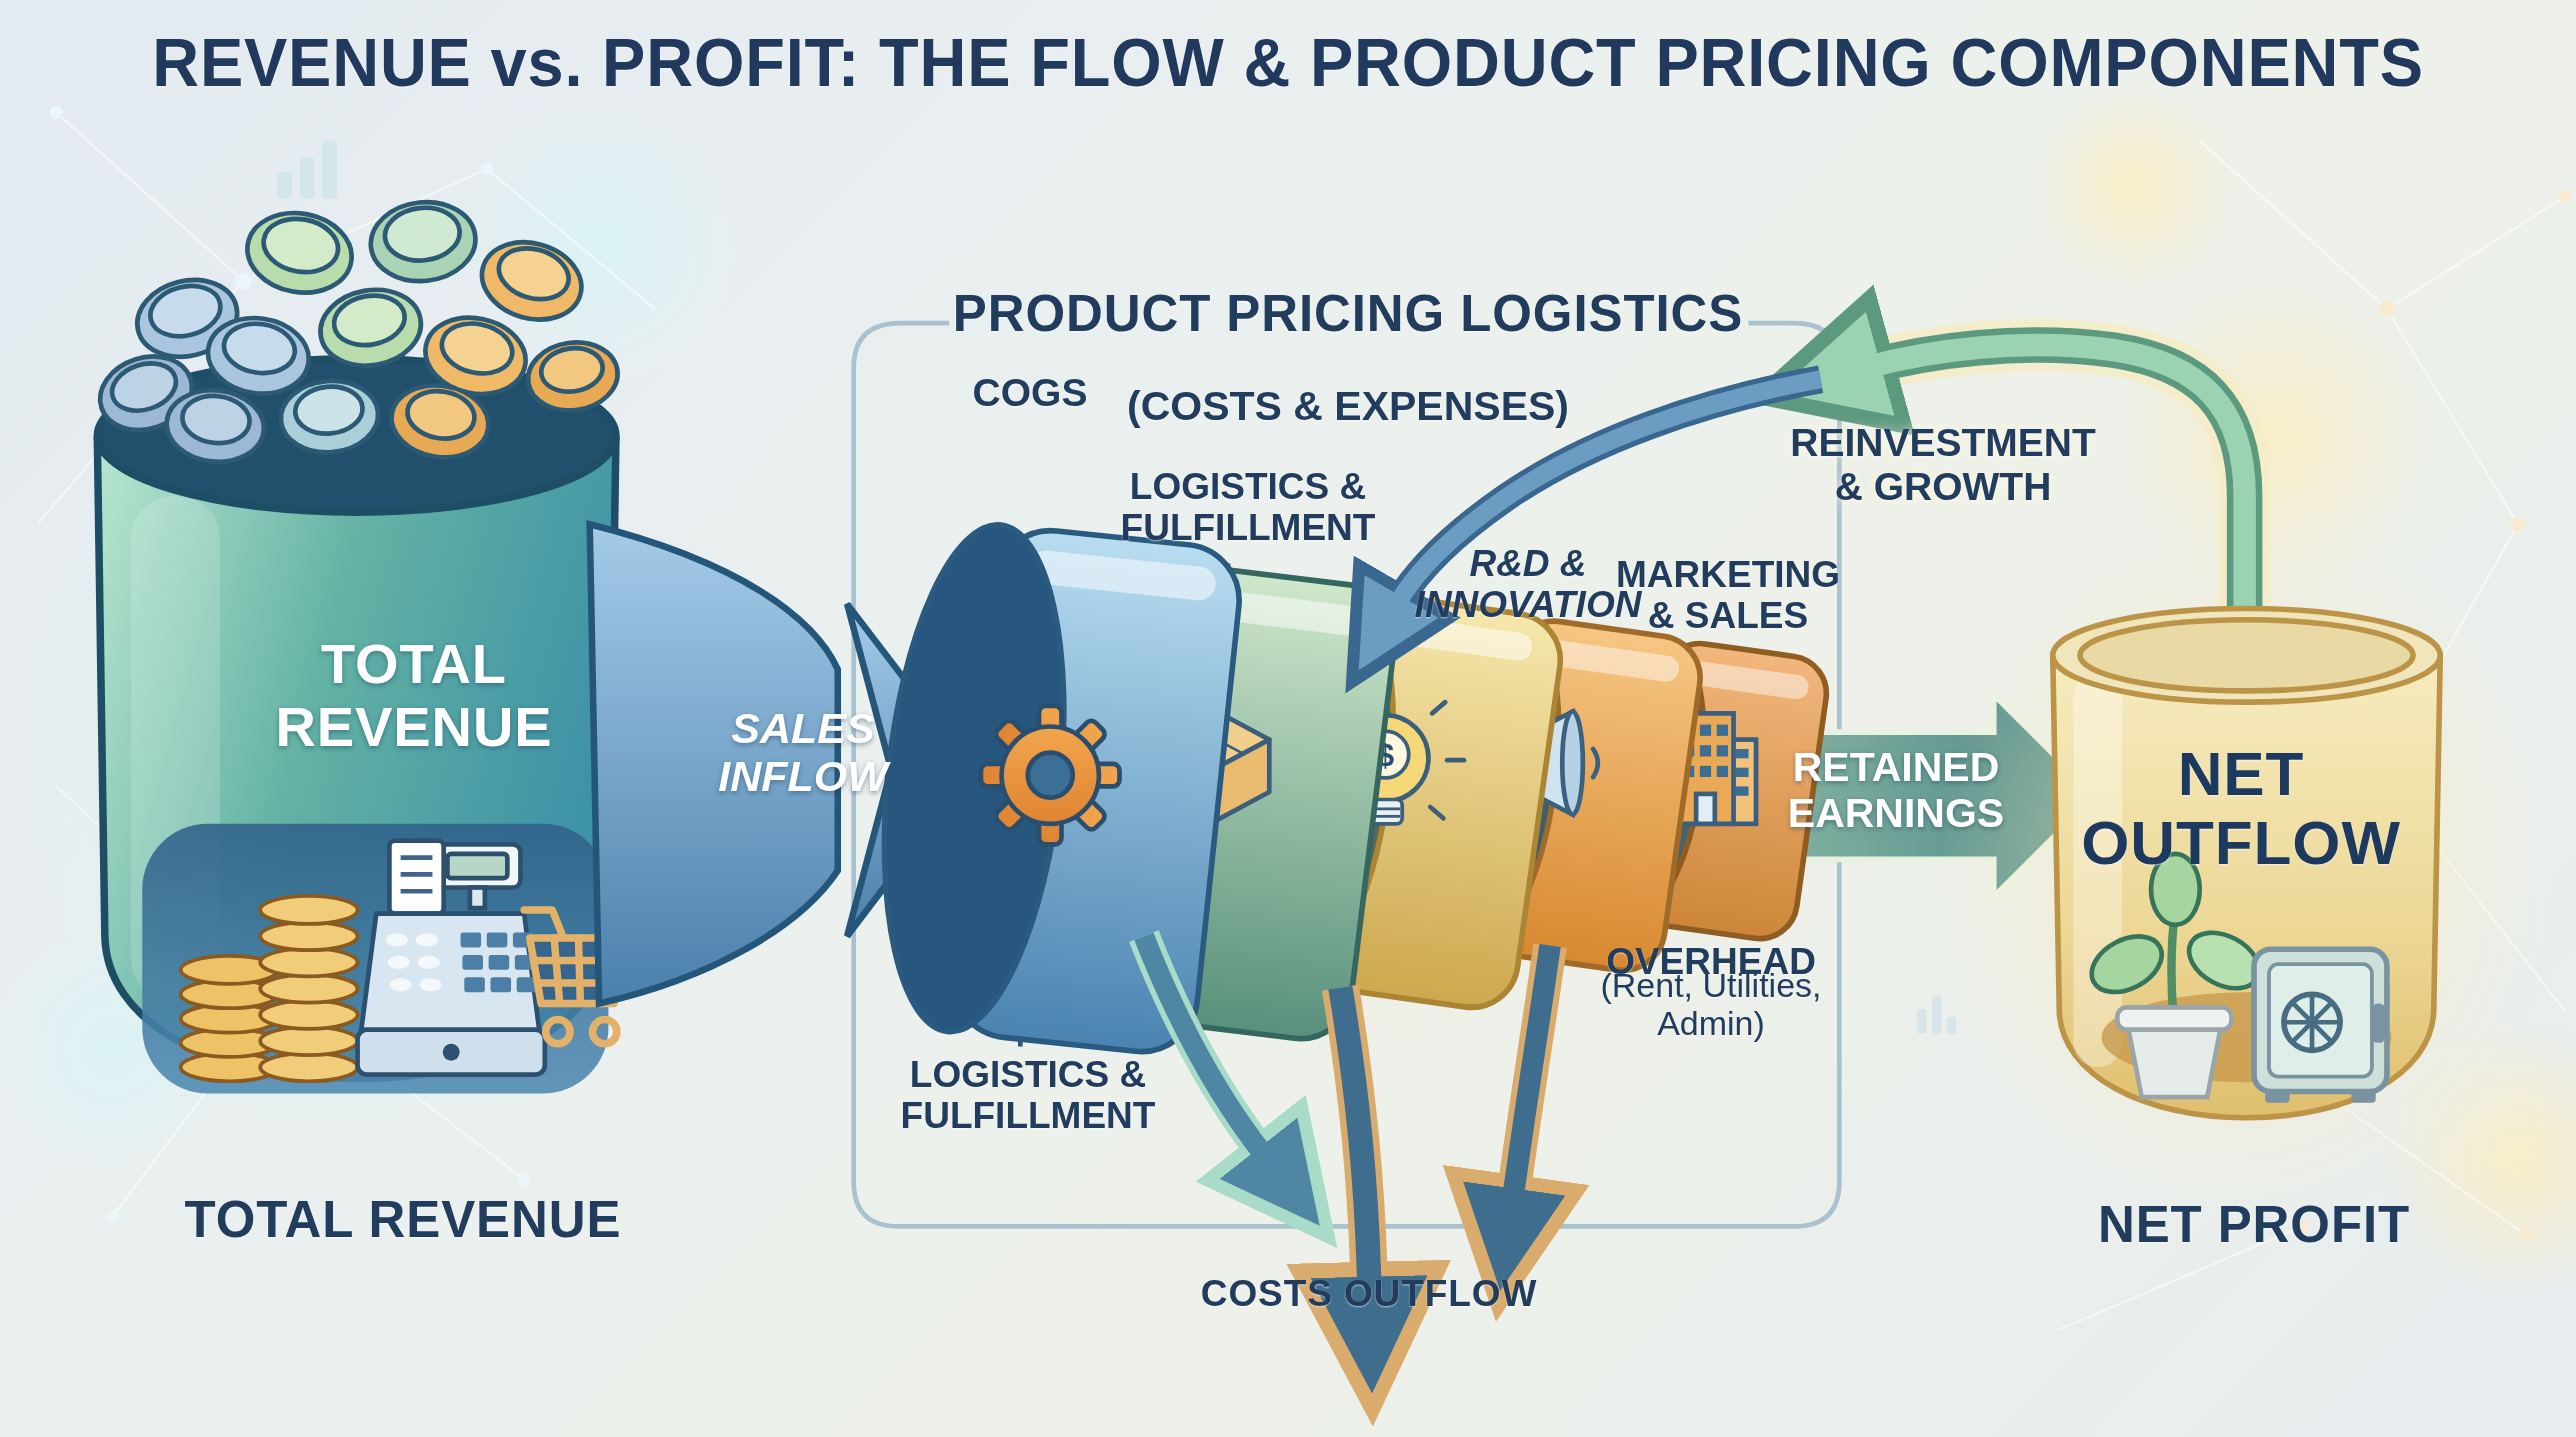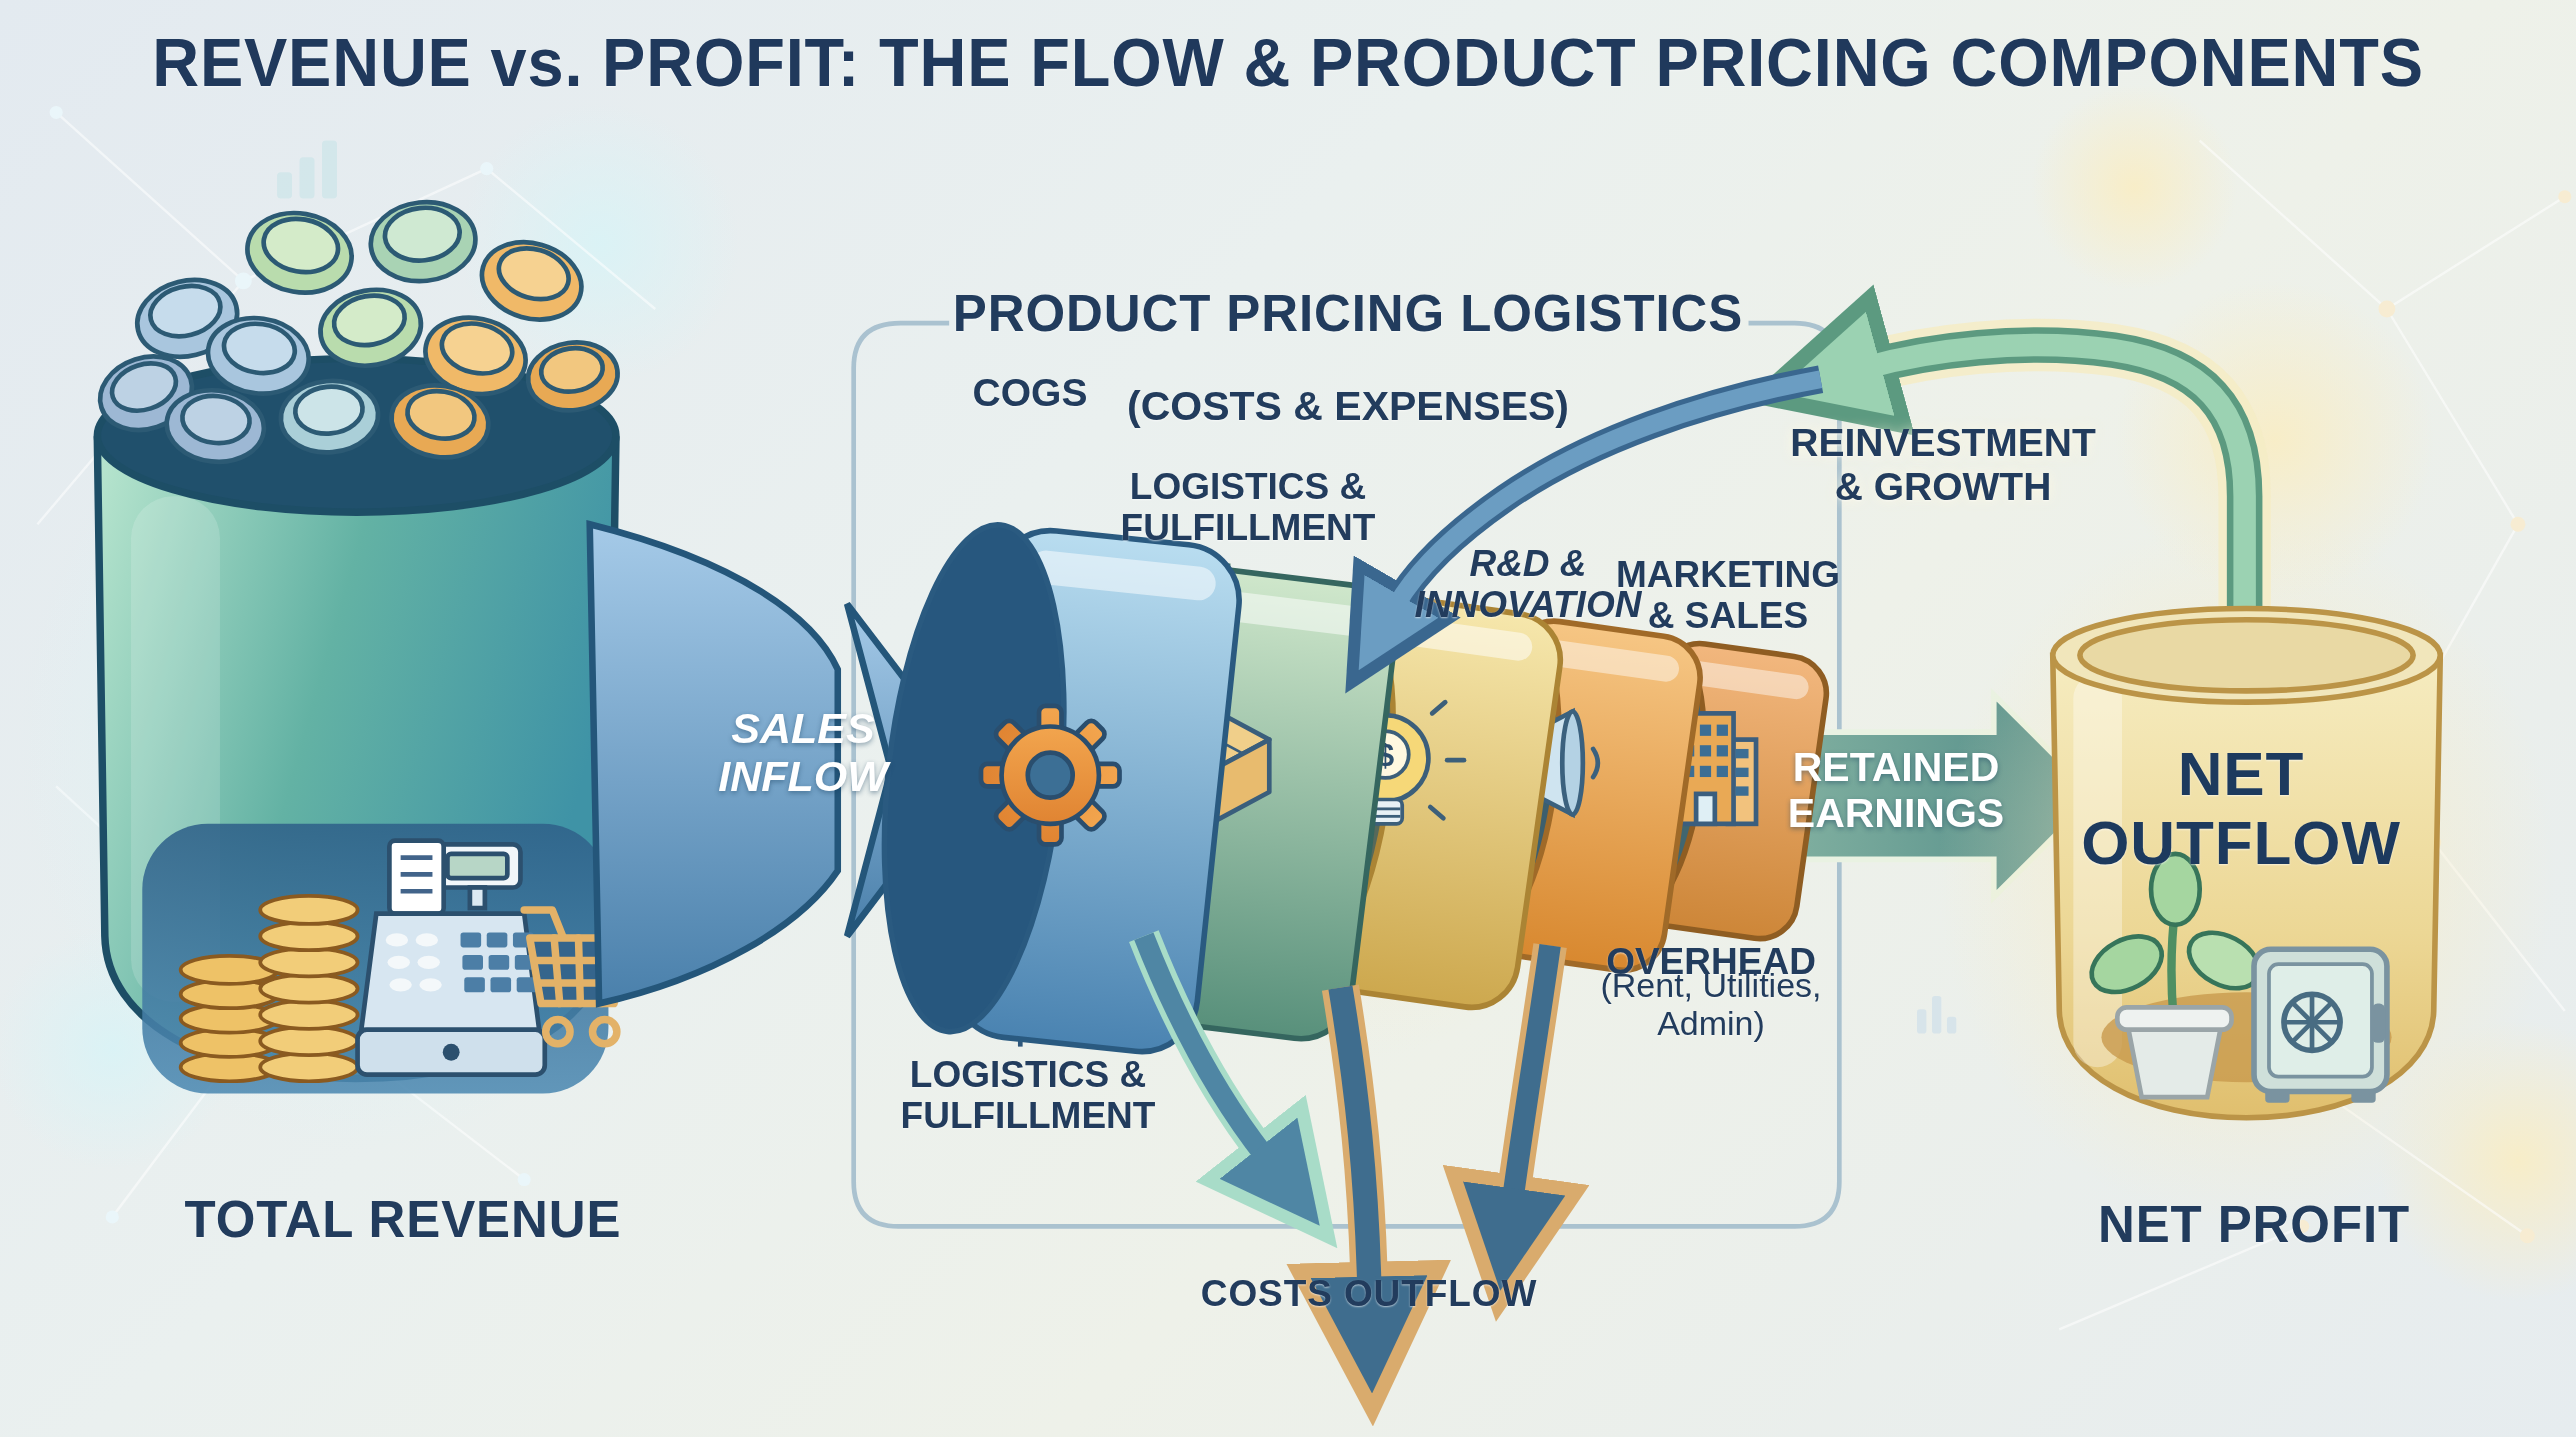--- a/index.html
+++ b/index.html
@@ -475,18 +475,20 @@
 
 <div class="lbl white" style="left:803px;top:704px;font-size:43px;font-style:italic;">SALES
 INFLOW</div>
 
 <div class="lbl white" style="left:1896px;top:745px;font-size:41px;">RETAINED
 EARNINGS</div>
 
 <div class="lbl halo" style="left:1943px;top:421px;font-size:39px;">REINVESTMENT
 &amp; GROWTH</div>
 
+<div class="lbl white" style="left:414px;top:633px;font-size:56px;letter-spacing:0.9px;">TOTAL
+REVENUE</div>
 
 <div class="lbl" style="left:2241px;top:739px;font-size:62px;color:#1d3a5e;letter-spacing:0.9px;">NET
 OUTFLOW</div>
 
 </div>
 
 
 </body></html>

